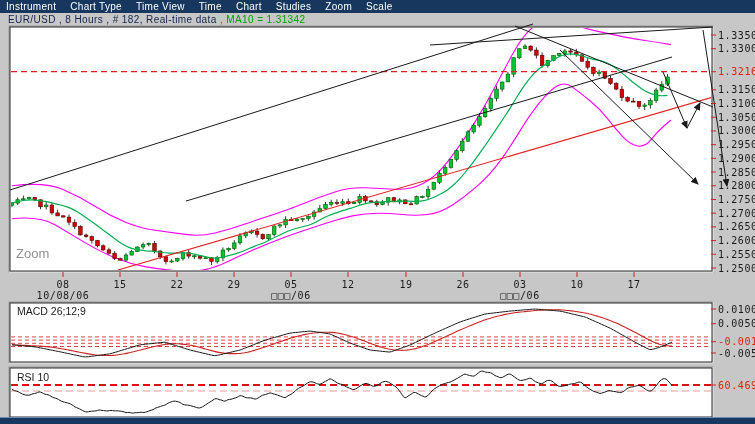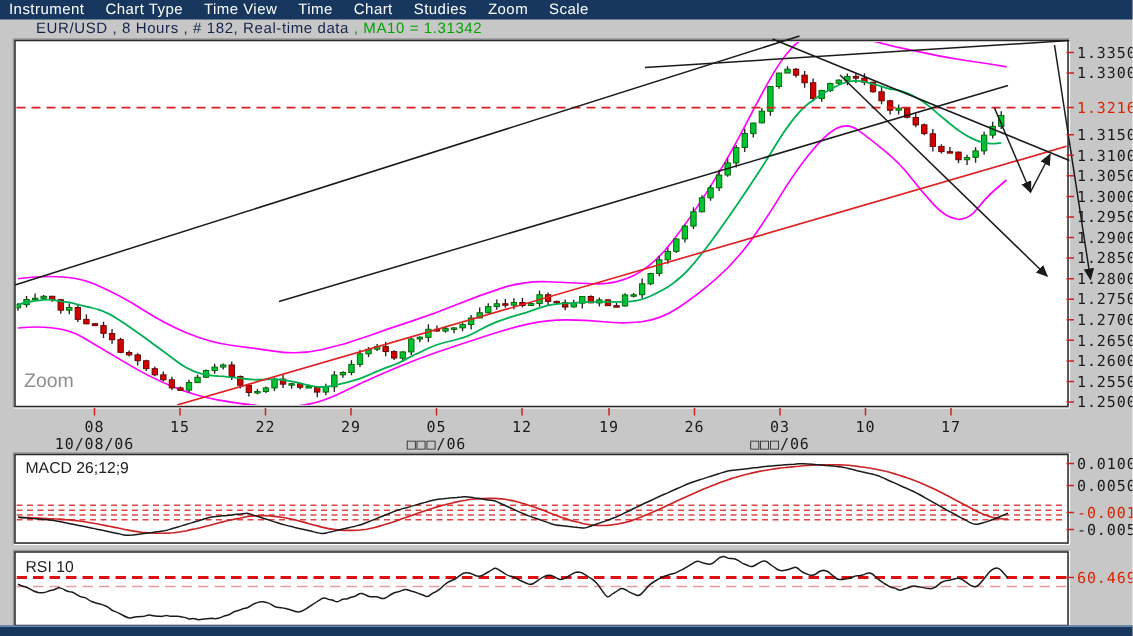--- a/index.html
+++ b/index.html
@@ -4,21 +4,21 @@
 <style>
   html,body{margin:0;padding:0;}
   body{width:755px;height:424px;overflow:hidden;background:#c7c7c7;
        font-family:"Liberation Sans",sans-serif;position:relative;}
   .app{position:absolute;inset:0;width:644px;height:424px;}
   .menubar{position:absolute;left:0;top:0;width:755px;height:13px;background:#17375e;
            display:flex;align-items:center;z-index:3;}
   .menubar .mi{color:#ffffff;font-size:10px;line-height:13px;padding:0 8px 0 6px;
                letter-spacing:0.3px;cursor:default;white-space:nowrap;}
   .titlebar{position:absolute;left:0;top:13px;width:755px;height:13px;z-index:3;
-            font-size:10px;line-height:13px;padding-left:24px;box-sizing:border-box;
+            font-size:10px;line-height:13px;padding-left:8px;box-sizing:border-box;
             color:#15244d;letter-spacing:0.4px;white-space:nowrap;}
   .titlebar .ma{color:#00a300;}
   .bottombar{position:absolute;left:0;top:417px;width:755px;height:7px;background:#17375e;
              border-top:1px solid #6d8cb0;box-sizing:border-box;z-index:3;}
   svg#chart-svg{position:absolute;left:0;top:0;z-index:1;}
   text.mono{font-family:"DejaVu Sans Mono",monospace;font-size:10px;letter-spacing:0.6px;}
   text.ttl{font-family:"Liberation Sans",sans-serif;font-size:10.5px;}
   text.zoomlbl{font-family:"Liberation Sans",sans-serif;font-size:13px;}
 </style>
 </head>

